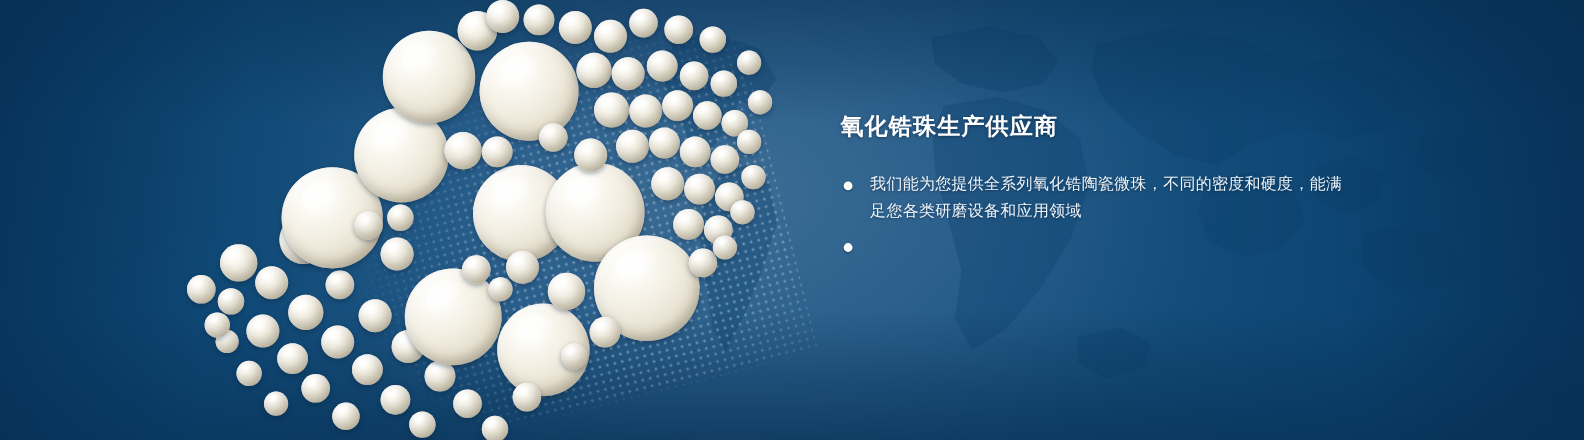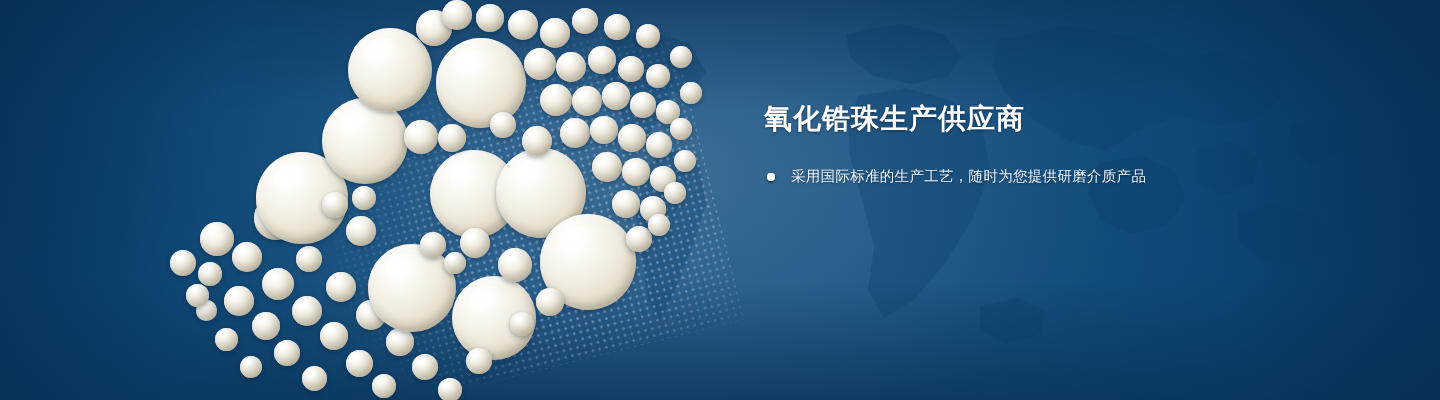--- a/index.html
+++ b/index.html
@@ -83,21 +83,21 @@
 
   
   .content {
     position: absolute;
     left: 764px;
     top: 104px;
     width: 470px;
   }
   .headline {
     color: #ffffff;
-    font-size: 28px;
+    font-size: 21px;
     font-weight: bold;
     letter-spacing: 1px;
     line-height: 1.1;
     margin: 0 0 30px 0;
     text-shadow: 0 1px 3px rgba(3,25,48,0.55);
   }
   .bullets { list-style: none; margin: 0; padding: 0; }
   .bullet {
     position: relative;
     padding-left: 27px;
@@ -240,24 +240,21 @@
 
     <div class="bead sm" style="left:626px;top:226px;width:26px;height:26px;"></div>
     <div class="bead sm" style="left:648px;top:214px;width:22px;height:22px;"></div>
   </div>
 
   <div class="content">
     <h1 class="headline">氧化锆珠生产供应商</h1>
     <ul class="bullets">
       <li class="bullet">
         <span class="dot"></span>
+        <span>我们能为您提供全系列氧化锆陶瓷微珠，不同的密度和硬度，能满足您各类研磨设备和应用领域</span>
       </li>
       <li class="bullet">
         <span class="dot"></span>
       </li>
-      <li class="bullet">
-        <span class="dot"></span>
-        <span>采用国际标准的生产工艺，随时为您提供研磨介质产品</span>
-      </li>
     </ul>
   </div>
 
 </div>
 
 </body></html>

